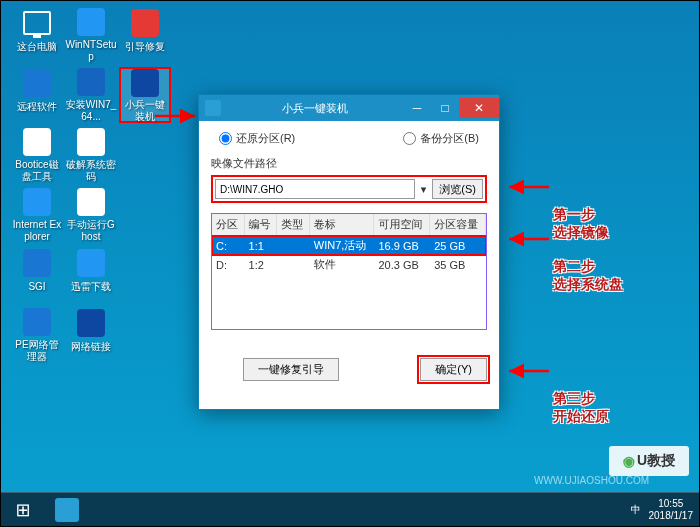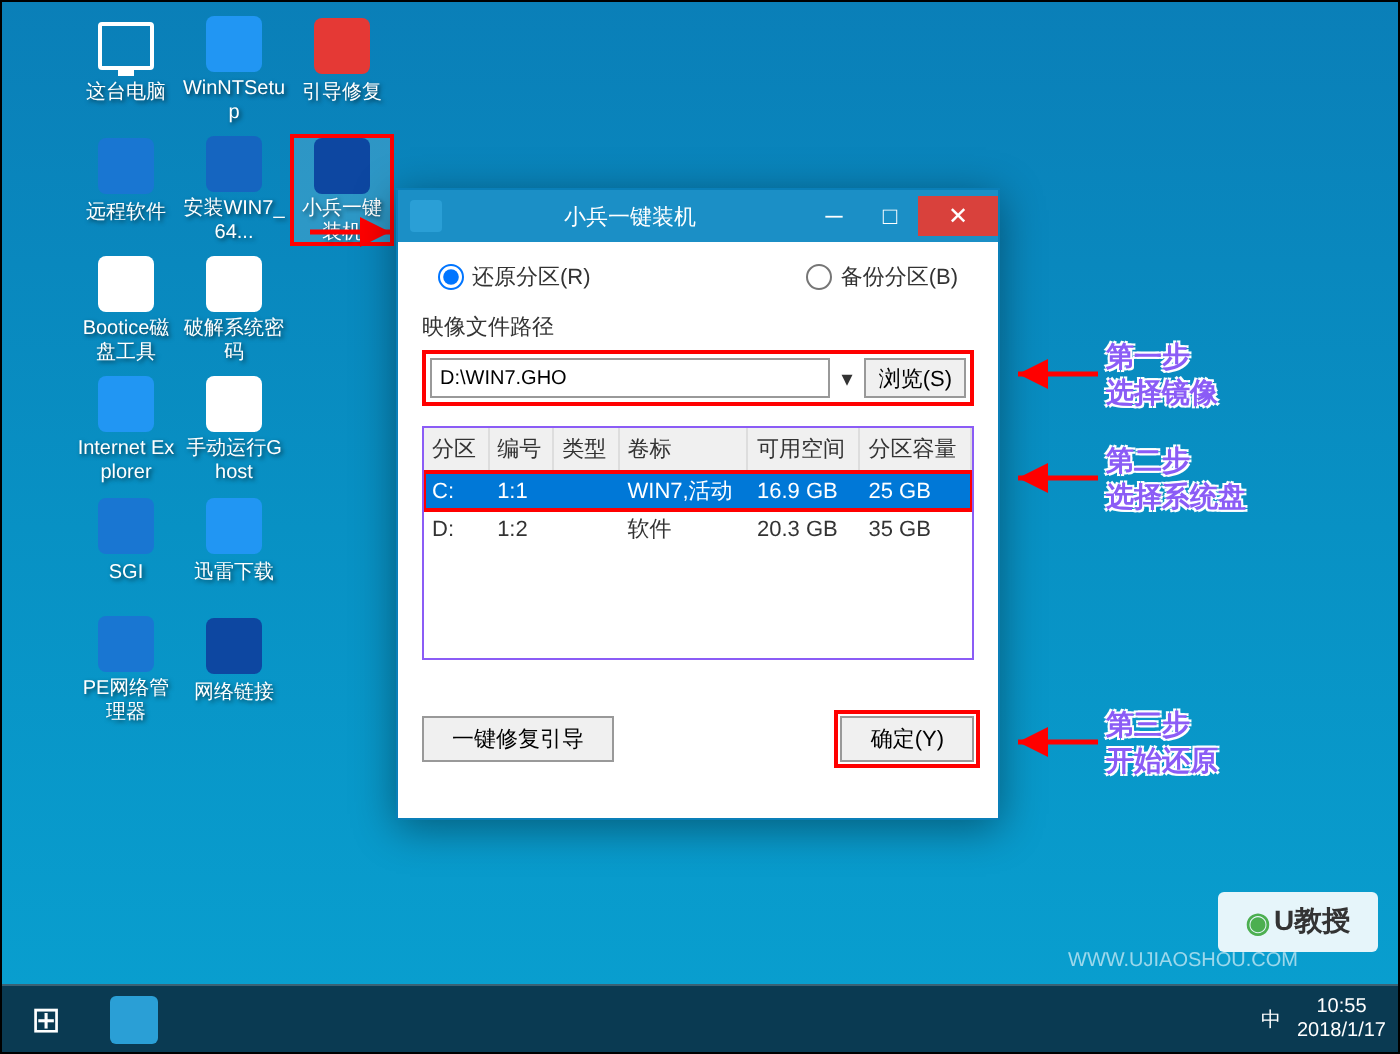--- a/index.html
+++ b/index.html
@@ -26,21 +26,21 @@
   width: 32px; height: 32px;
   display: flex; align-items: center; justify-content: center;
   font-size: 22px;
 }
 .desktop-icon .lbl {
   color: #fff; font-size: 10px; text-align: center;
   line-height: 12px; margin-top: 2px;
   text-shadow: 1px 1px 2px rgba(0,0,0,0.6);
   word-break: break-all;
 }
-.row { display: block; margin-left: 26px; }
+.row { display: block; }
 
 
 .highlighted {
   border: 2px solid #ff0000;
   background: rgba(255,255,255,0.15);
 }
 
 
 .dialog {
   position: absolute;
@@ -89,34 +89,35 @@
   padding: 3px 4px; text-align: left; font-weight: normal;
   border-right: 1px solid #ddd;
 }
 td { padding: 2px 4px; border-right: 1px solid transparent; }
 tr.selected { background: #0078d7; color: #fff; }
 tr.selected-outline { outline: 2px solid #ff0000; outline-offset: -1px; }
 
 .btn-row { display: flex; justify-content: space-between; margin-bottom: 8px; }
 .btn {
   padding: 3px 14px; border: 1px solid #999; background: #f0f0f0;
-  cursor: pointer; font-size: 11px;
+  cursor: pointer; font-size: 11px; margin-left: 32px;
 }
 .btn.ok-outline { outline: 2px solid #ff0000; outline-offset: 1px; }
 
 .footer { font-size: 10px; color: #666; border-top: 1px solid #ddd; padding-top: 4px; }
 
 
 .annotation {
   position: absolute;
-  color: #8b5cf6;
+  color: #b91c1c;
   font-size: 14px;
   font-weight: bold;
   text-shadow: 1px 1px 0 #fff, -1px -1px 0 #fff, 1px -1px 0 #fff, -1px 1px 0 #fff;
   line-height: 18px;
+  margin-top: 36px;
 }
 .arrow {
   position: absolute;
   pointer-events: none;
 }
 
 
 .taskbar {
   position: absolute; bottom: 0; left: 0; right: 0;
   height: 34px; background: #0a3a52;

